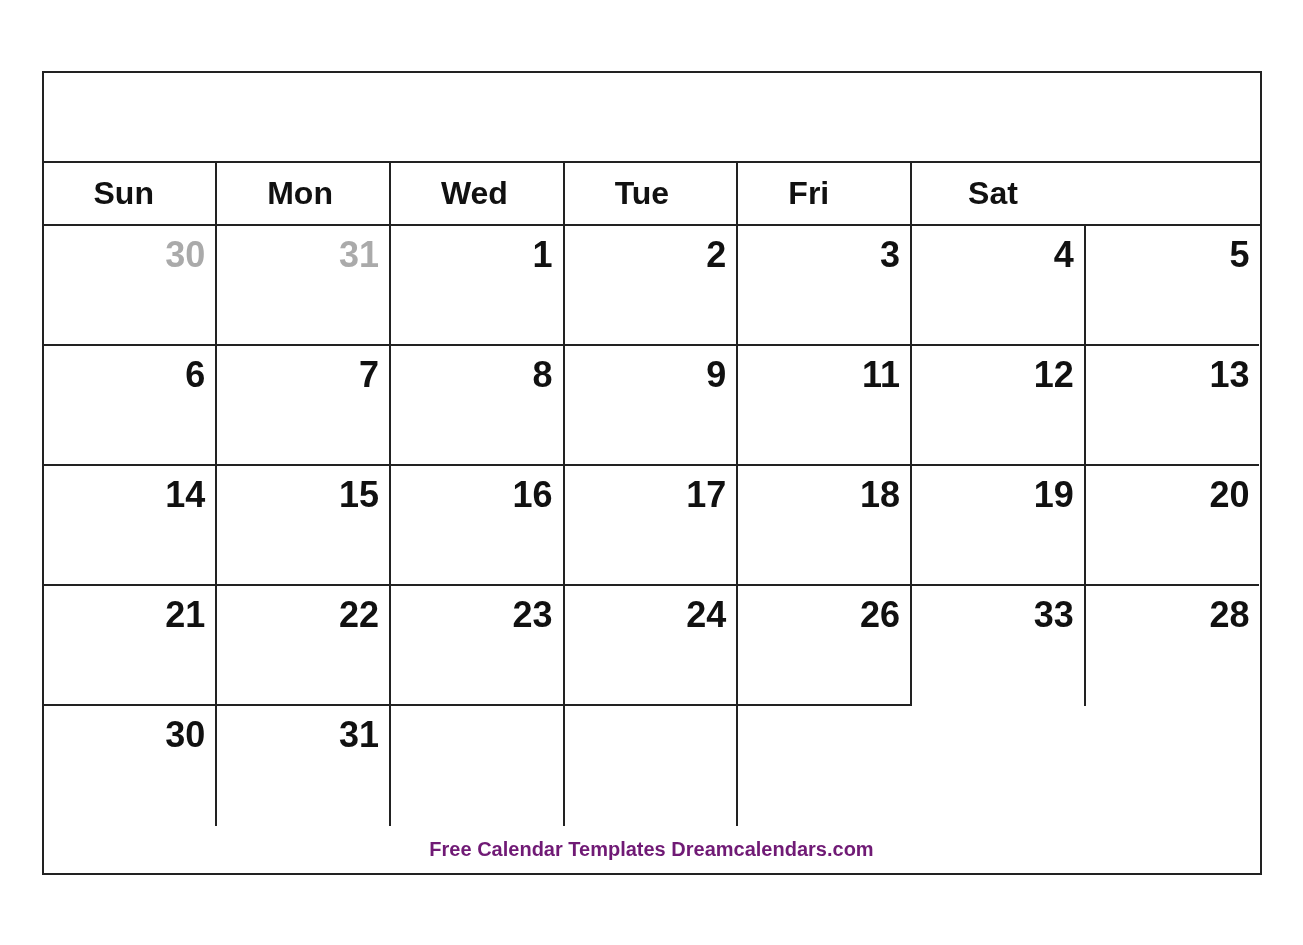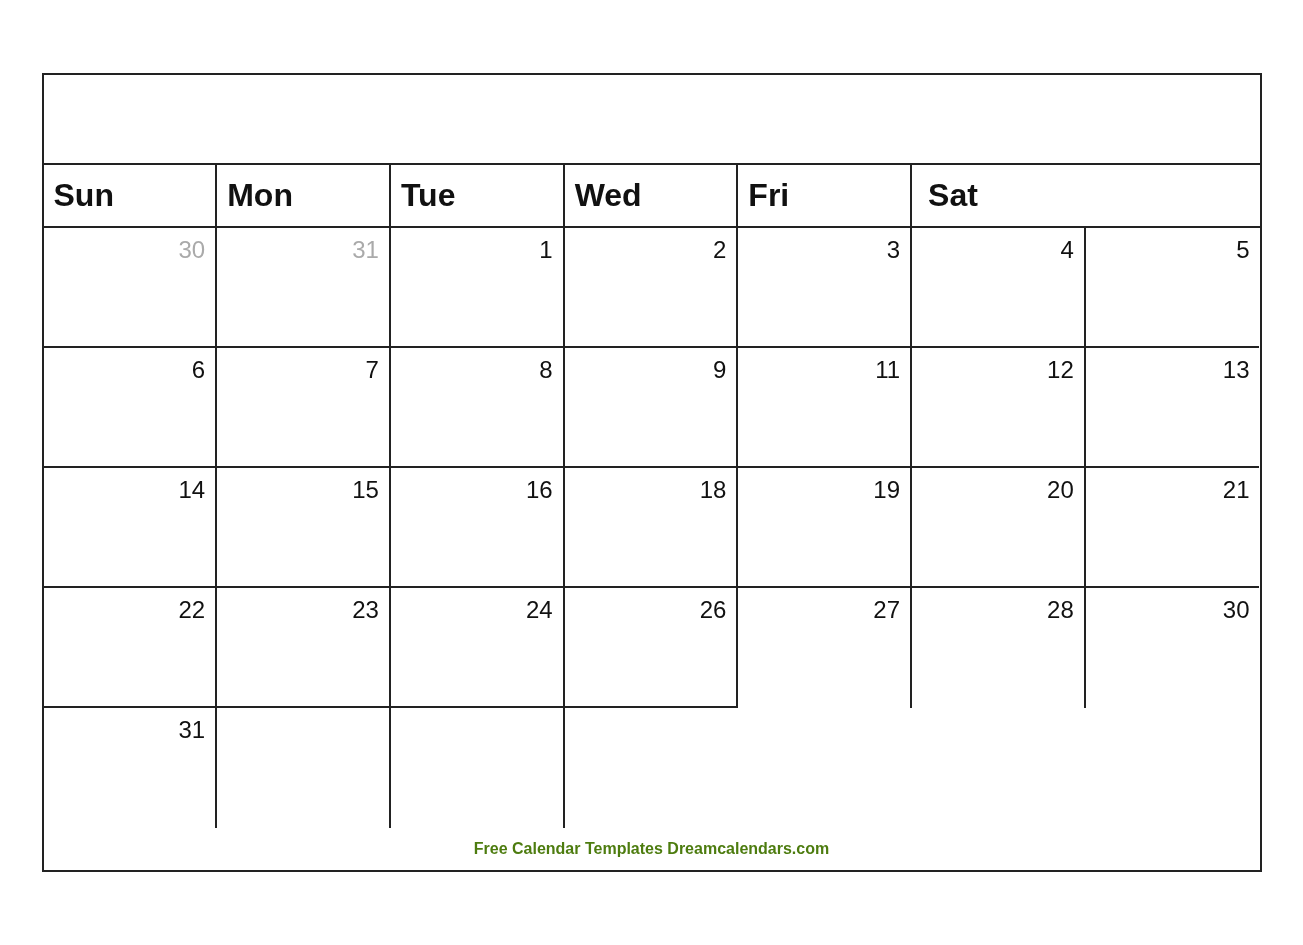--- a/index.html
+++ b/index.html
@@ -36,40 +36,41 @@
       border-bottom: 2.5px solid #222;
     }
 
     .day-header {
       padding: 12px 10px;
       font-size: 32px;
       font-weight: bold;
       color: #111;
       border-right: 2px solid #222;
       text-align: left;
+      margin-left: 40px;
     }
 
     .day-header:last-child {
       border-right: none;
       padding-left: 16px;
     }
 
     .calendar-grid {
       display: grid;
       grid-template-columns: repeat(7, 1fr);
     }
 
     .day-cell {
       min-height: 120px;
       border-right: 2px solid #222;
       border-bottom: 2px solid #222;
       padding: 8px 10px;
       text-align: right;
-      font-size: 24px;
-      font-weight: normal;
+      font-size: 36px;
+      font-weight: bold;
       color: #111;
       vertical-align: top;
     }
 
     .day-cell:nth-child(7n) {
       border-right: none;
     }
 
     .day-cell.last-row {
       border-bottom: none;
@@ -79,36 +80,36 @@
       color: #aaa;
     }
 
     .day-cell.empty {
       color: transparent;
     }
 
     .footer {
       padding: 12px 0;
       text-align: center;
-      font-size: 16px;
+      font-size: 20px;
       font-weight: bold;
-      color: #4d7c0f;
+      color: #701a75;
     }
   </style>
 </head>
 <body>
 
 <div class="calendar-wrapper">
   <div class="calendar-title-row"></div>
 
   <div class="calendar-header">
   <div class="day-header">Sun</div>
       <div class="day-header">Mon</div>
+      <div class="day-header">Wed</div>
       <div class="day-header">Tue</div>
-      <div class="day-header">Wed</div>
       <div class="day-header">Fri</div>
       <div class="day-header">Sat</div>
     </div>
 
   <div class="calendar-grid">
   <div class="day-cell prev-month">30</div>
       <div class="day-cell prev-month">31</div>
       <div class="day-cell">1</div>
       <div class="day-cell">2</div>
       <div class="day-cell">3</div>
@@ -117,29 +118,30 @@
       <div class="day-cell">6</div>
       <div class="day-cell">7</div>
       <div class="day-cell">8</div>
       <div class="day-cell">9</div>
       <div class="day-cell">11</div>
       <div class="day-cell">12</div>
       <div class="day-cell">13</div>
       <div class="day-cell">14</div>
       <div class="day-cell">15</div>
       <div class="day-cell">16</div>
+      <div class="day-cell">17</div>
       <div class="day-cell">18</div>
       <div class="day-cell">19</div>
       <div class="day-cell">20</div>
       <div class="day-cell">21</div>
       <div class="day-cell">22</div>
       <div class="day-cell">23</div>
       <div class="day-cell">24</div>
       <div class="day-cell">26</div>
-      <div class="day-cell last-row">27</div>
+      <div class="day-cell last-row">33</div>
       <div class="day-cell last-row">28</div>
       <div class="day-cell last-row">30</div>
       <div class="day-cell last-row">31</div>
       <div class="day-cell empty last-row"></div>
       <div class="day-cell empty last-row"></div>
     </div>
 
   <div class="footer">Free Calendar Templates Dreamcalendars.com</div>
 </div>
 

